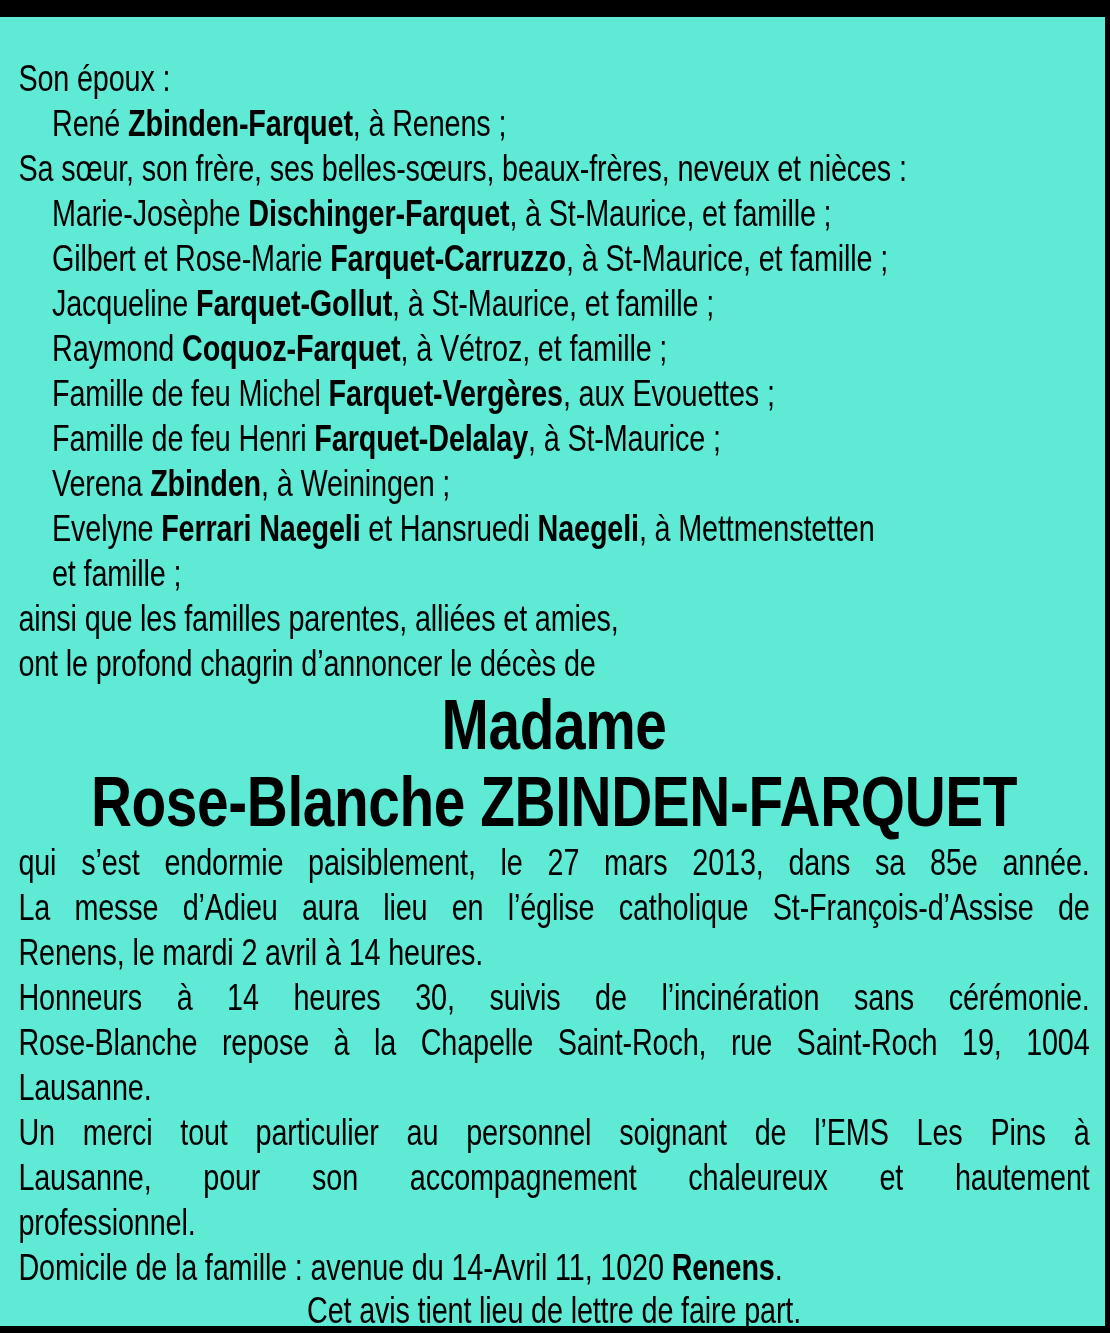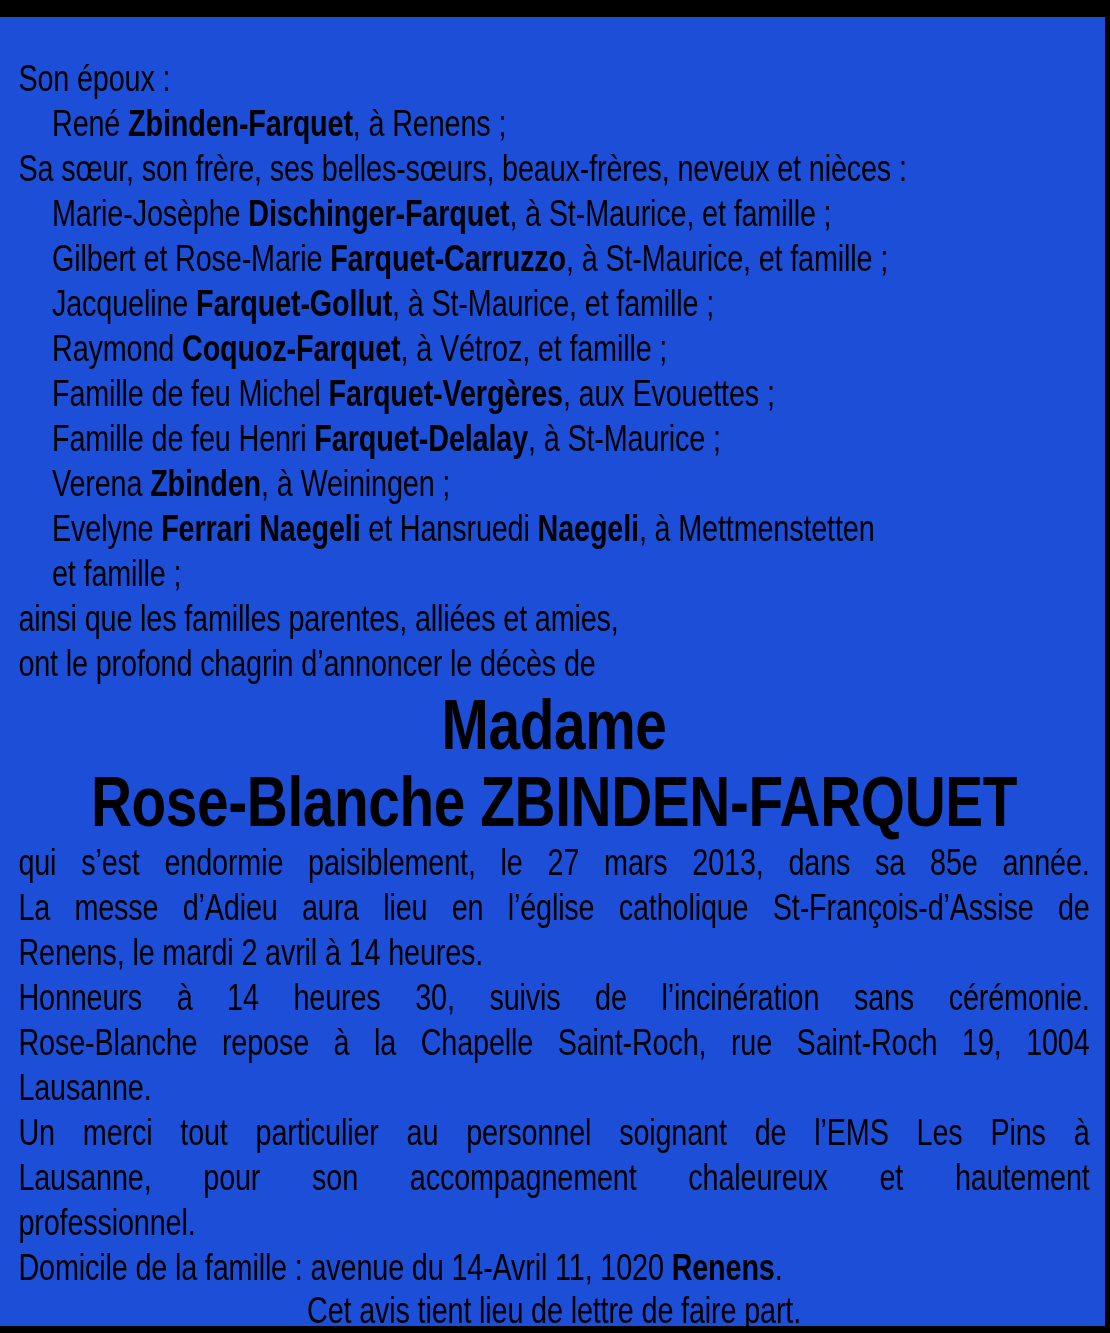--- a/index.html
+++ b/index.html
@@ -1,20 +1,20 @@
 <!DOCTYPE html>
 <html><head>
 <meta charset="utf-8">
 <style>
   html, body { margin: 0; padding: 0; background: #fff; }
   .page {
     position: relative;
     width: 1110px;
     height: 1333px;
-    background: #1d4ed8;
+    background: #5eead4;
     overflow: hidden;
     font-family: "Liberation Sans", "DejaVu Sans", sans-serif;
     color: #000000;
   }
   .bar { position: absolute; background: #000000; }
   .bar.top    { top: 0; left: 0; width: 100%; height: 17px; }
   .bar.right  { top: 0; right: 0; width: 5px; height: 100%; }
   .bar.bottom { bottom: 0; left: 0; width: 100%; height: 7px; }
 
   

